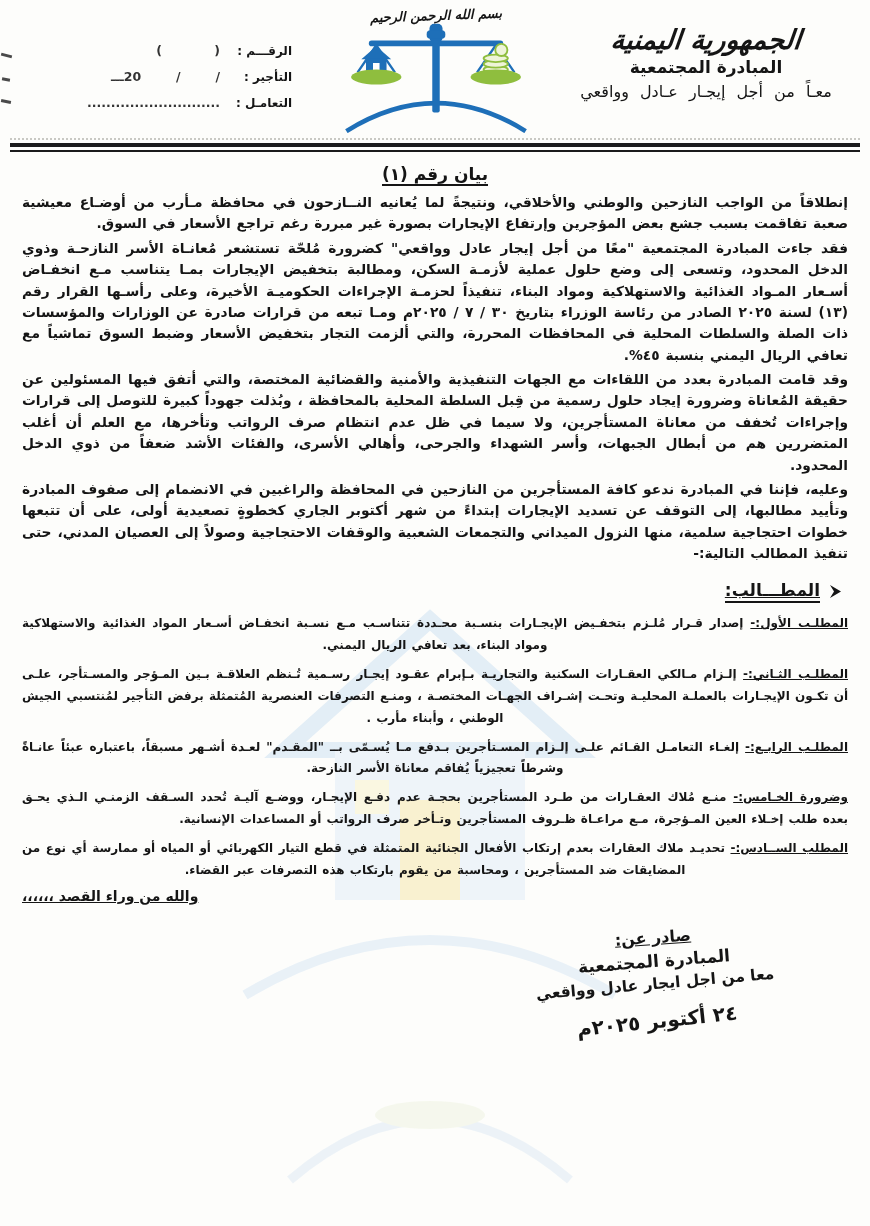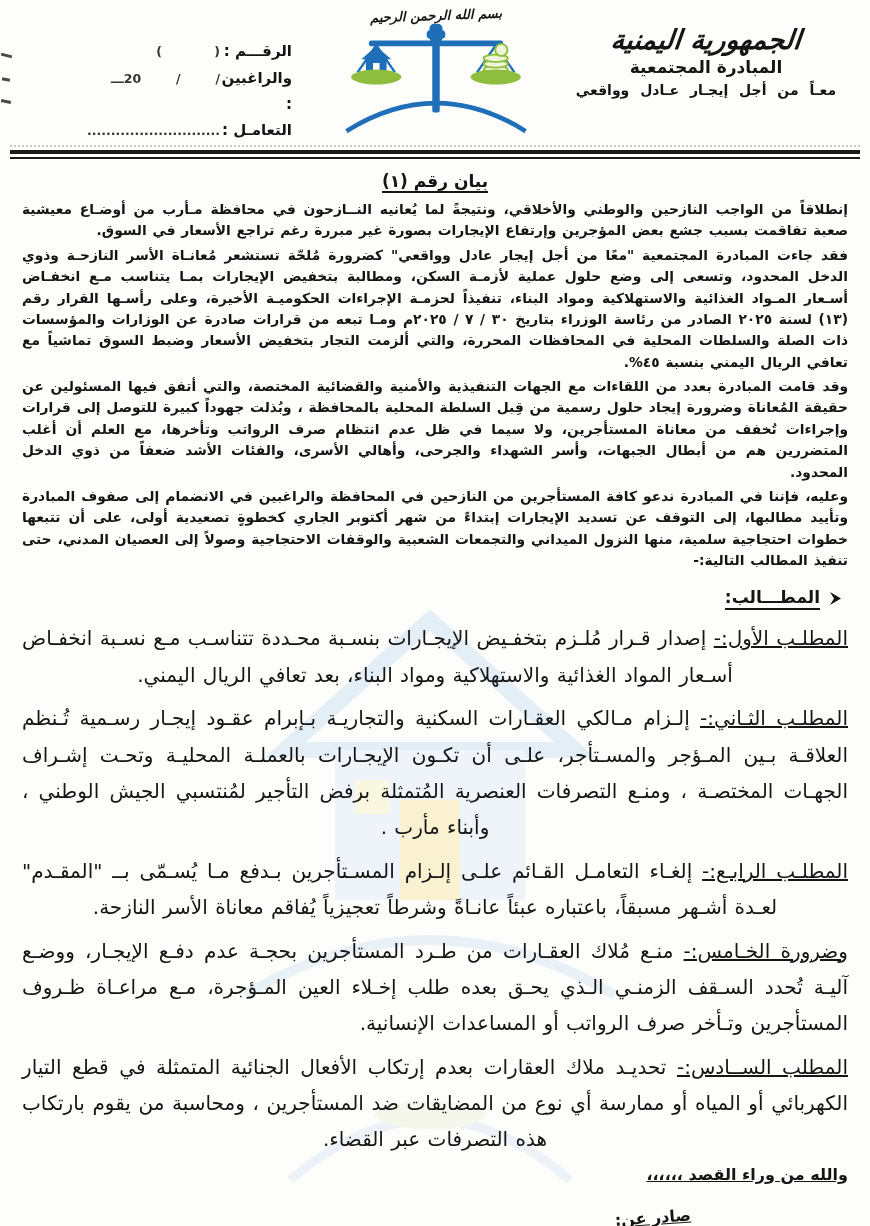--- a/index.html
+++ b/index.html
@@ -9,61 +9,61 @@
     background:#fdfdfb;color:#151515;direction:rtl;overflow:hidden;
   }
   
   .header{display:flex;align-items:flex-start;padding:8px 14px 0;position:relative;z-index:2;}
   .org-block{width:300px;text-align:center;padding-top:16px;}
   .republic{
     font-family:"DejaVu Serif",serif;font-weight:bold;font-style:italic;
     font-size:27px;letter-spacing:-1px;transform:skewX(-6deg);
   }
   .org-name{font-size:17px;font-weight:800;margin-top:2px;}
-  .org-slogan{font-size:14px;font-weight:700;margin-top:5px;word-spacing:6px;}
+  .org-slogan{font-size:16px;font-weight:400;margin-top:5px;word-spacing:6px;}
   .logo-block{width:240px;text-align:center;}
   .bismillah{
     font-family:"DejaVu Serif",serif;font-style:italic;font-weight:bold;
     font-size:13px;transform:rotate(-2deg);white-space:nowrap;
   }
   .logo-svg{width:196px;height:112px;margin-top:-2px;}
   .ref-block{flex:1;padding:30px 24px 0 6px;}
   .ref-row{display:flex;align-items:baseline;line-height:26px;}
-  .ref-label{font-weight:800;font-size:15px;width:72px;}
+  .ref-label{font-weight:800;font-size:12px;width:72px;}
   .ref-value{font-size:12.5px;font-weight:600;white-space:pre;color:#333;}
   
   .double-rule{
     position:relative;margin:6px 10px 0;height:3px;
     border-top:4px solid #1b1b1b;border-bottom:2px solid #1b1b1b;
   }
   .double-rule::before{
     content:"";position:absolute;top:-9px;left:0;right:0;
     border-top:2px dotted #c9c9c4;
   }
   
   .main{position:relative;z-index:2;padding:0 22px;}
   .doc-title{margin:12px 0 8px;text-align:center;font-size:17px;font-weight:800;}
   .doc-title span{border-bottom:2px solid #151515;padding-bottom:0;}
   .body-par{
     margin:0 0 3px;font-size:13.8px;font-weight:700;line-height:1.55;
     text-align:justify;word-spacing:1px;
   }
   .demands-heading{display:flex;align-items:center;gap:7px;margin:16px 4px 10px;}
   .demands-heading .hd{
-    font-size:17px;font-weight:800;
+    font-size:17px;font-weight:800;text-decoration:underline;
     border-bottom:2px solid #151515;padding-bottom:1px;
   }
   .arrow-bullet{width:17px;height:17px;flex:0 0 auto;}
   .demand{
-    margin:0 0 7px;font-size:20px;font-weight:400;line-height:1.82;
+    margin:0 0 7px;font-size:12px;font-weight:700;line-height:1.82;
     text-align:justify;word-spacing:1px;
   }
   .center-last{text-align-last:center;}
   .demand-label{text-decoration:underline;}
-  .closing{margin:4px 0 0;text-align:right;font-size:16px;font-weight:800;}
+  .closing{margin:4px 0 0;text-align:left;font-size:14px;font-weight:800;}
   .closing span{text-decoration:underline;}
   
   .footer{
     width:310px;margin:24px 60px 0 0;text-align:center;
     transform:rotate(-3deg);transform-origin:center;position:relative;z-index:2;
   }
   .footer-issued{font-size:16px;font-weight:800;text-decoration:underline;transform:rotate(-1deg);}
   .footer-org{font-size:17px;font-weight:800;margin-top:4px;transform:rotate(-1.5deg);}
   .footer-slogan{font-size:15.5px;font-weight:800;margin-top:4px;transform:rotate(-2deg);}
   .footer-date{font-size:20px;font-weight:800;margin-top:16px;transform:rotate(-3deg);}
@@ -131,21 +131,21 @@
         <path d="M4,118 Q100,58 196,118" fill="none" stroke="#1e6fb8" stroke-width="5"></path>
       </svg>
     </div>
 
     <div class="ref-block">
       <div class="ref-row">
         <span class="ref-label">الرقـــم :</span>
         <span class="ref-value">(            )</span>
       </div>
       <div class="ref-row">
-        <span class="ref-label">والراغبين :</span>
+        <span class="ref-label">التأجير :</span>
         <span class="ref-value">/        /        20ـــ</span>
       </div>
       <div class="ref-row">
         <span class="ref-label">التعامـل :</span>
         <span class="ref-value">............................</span>
       </div>
     </div>
   </header>
 
   <div class="double-rule"></div>

